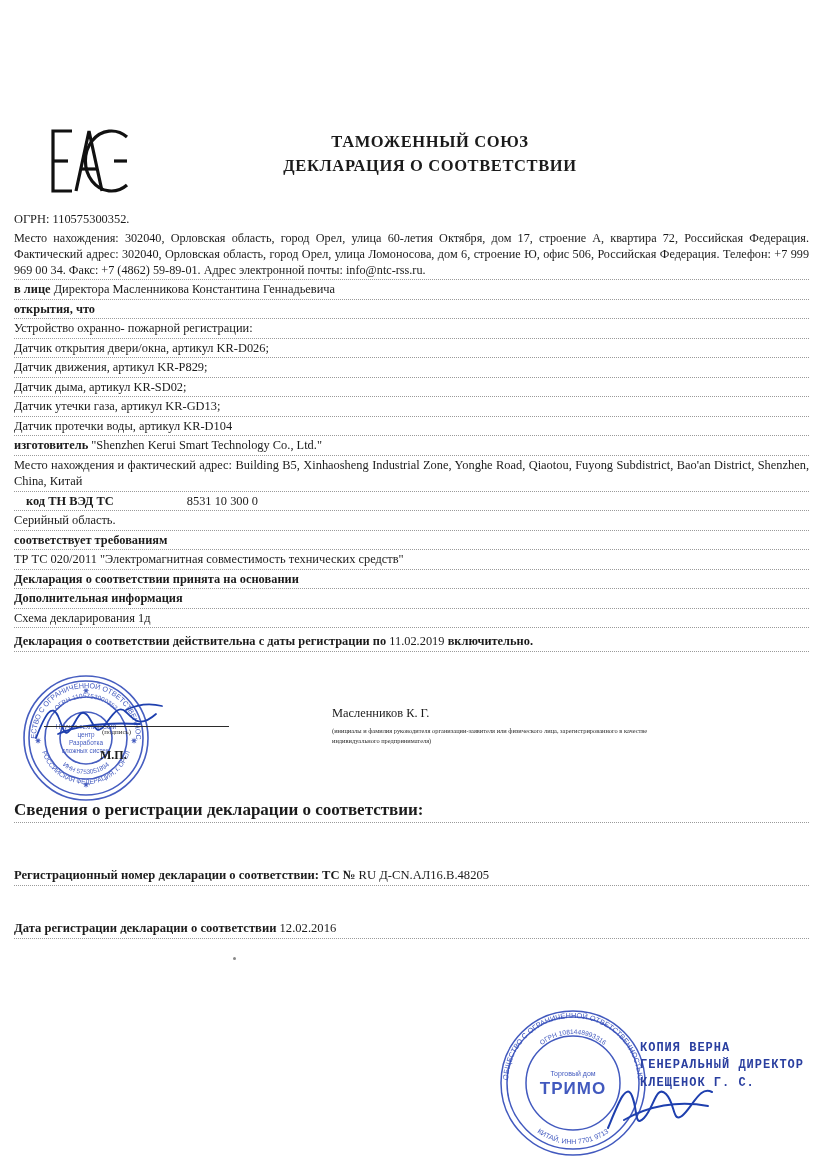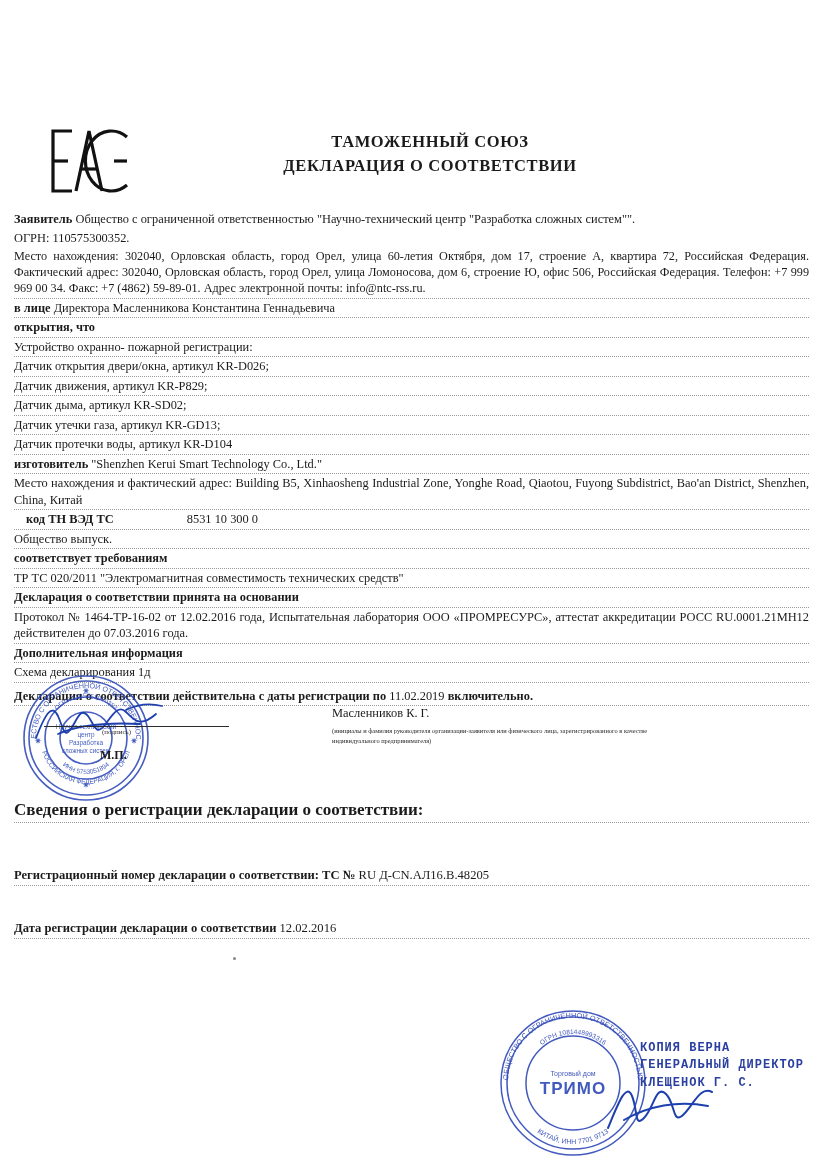--- a/index.html
+++ b/index.html
@@ -206,24 +206,20 @@
       </svg>
     </div>
     <div class="title-block">
       <div class="title-line">ТАМОЖЕННЫЙ СОЮЗ</div>
       <div class="title-line">ДЕКЛАРАЦИЯ О СООТВЕТСТВИИ</div>
     </div>
   </div>
 
   <div class="content">
 
-    <div class="row nodot">
-      <span class="b">Заявитель</span>
-      <span>Общество с ограниченной ответственностью "Научно-технический центр "Разработка сложных систем"".</span>
-    </div>
     <div class="row nodot">ОГРН: 110575300352.</div>
     <div class="row just small">Место нахождения: 302040, Орловская область, город Орел, улица 60-летия Октября, дом 17, строение А, квартира 72, Российская Федерация. Фактический адрес: 302040, Орловская область, город Орел, улица Ломоносова, дом 6, строение Ю, офис 506, Российская Федерация. Телефон: +7 999 969 00 34. Факс: +7 (4862) 59-89-01. Адрес электронной почты: info@ntc-rss.ru.</div>
 
     <div class="row">
       <span class="b">в лице</span>
       <span>Директора Масленникова Константина Геннадьевича</span>
     </div>
 
     <div class="row b">открытия, что</div>
 
@@ -239,27 +235,26 @@
       <span>"Shenzhen Kerui Smart Technology Co., Ltd."</span>
     </div>
 
     <div class="row just">Место нахождения и фактический адрес: Building B5, Xinhaosheng Industrial Zone, Yonghe Road, Qiaotou, Fuyong Subdistrict, Bao'an District, Shenzhen, China, Китай</div>
 
     <div class="row">
       <span class="b tn-code">код ТН ВЭД ТС</span>
       <span class="tn-val">8531 10 300 0</span>
     </div>
 
-    <div class="row">Общество выпуск.</div>
+    <div class="row">Серийный область.</div>
 
     <div class="row b">соответствует требованиям</div>
     <div class="row">ТР ТС 020/2011 "Электромагнитная совместимость технических средств"</div>
 
     <div class="row b">Декларация о соответствии принята на основании</div>
-    <div class="row just">Протокол № 1464-ТР-16-02 от 12.02.2016 года, Испытательная лаборатория ООО «ПРОМРЕСУРС», аттестат аккредитации РОСС RU.0001.21МН12 действителен до 07.03.2016 года.</div>
 
     <div class="row b">Дополнительная информация</div>
     <div class="row">Схема декларирования 1д</div>
 
     <div class="row" style="padding-top:5px;">
       <span class="b">Декларация о соответствии действительна с даты регистрации по</span>
       <span>11.02.2019</span>
       <span class="b">включительно.</span>
     </div>
   </div>

